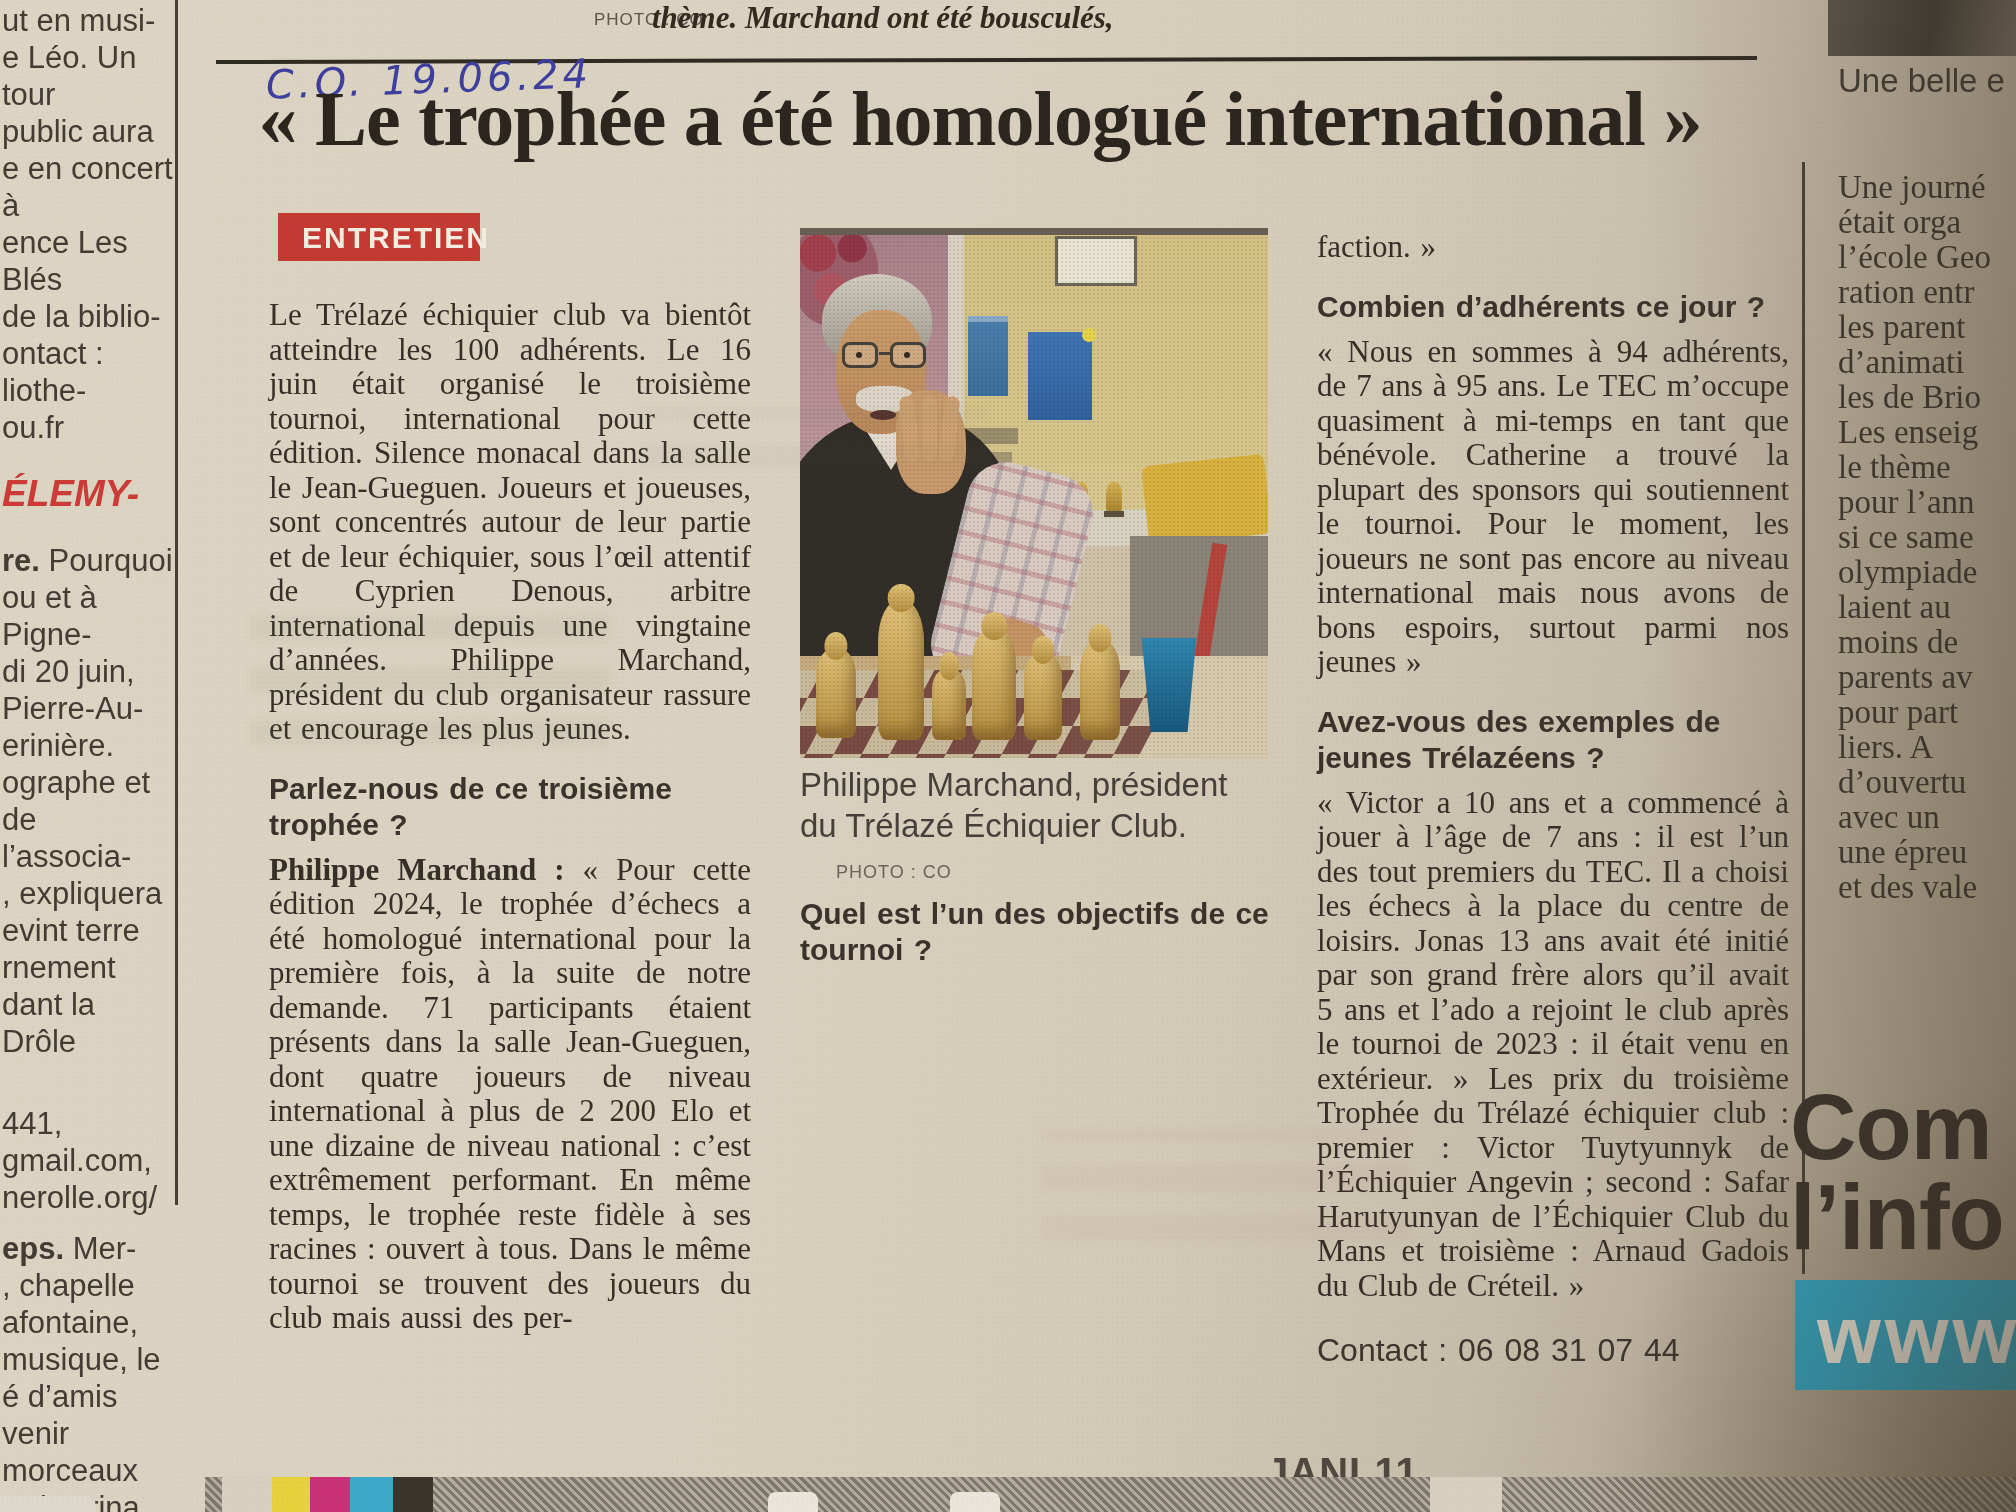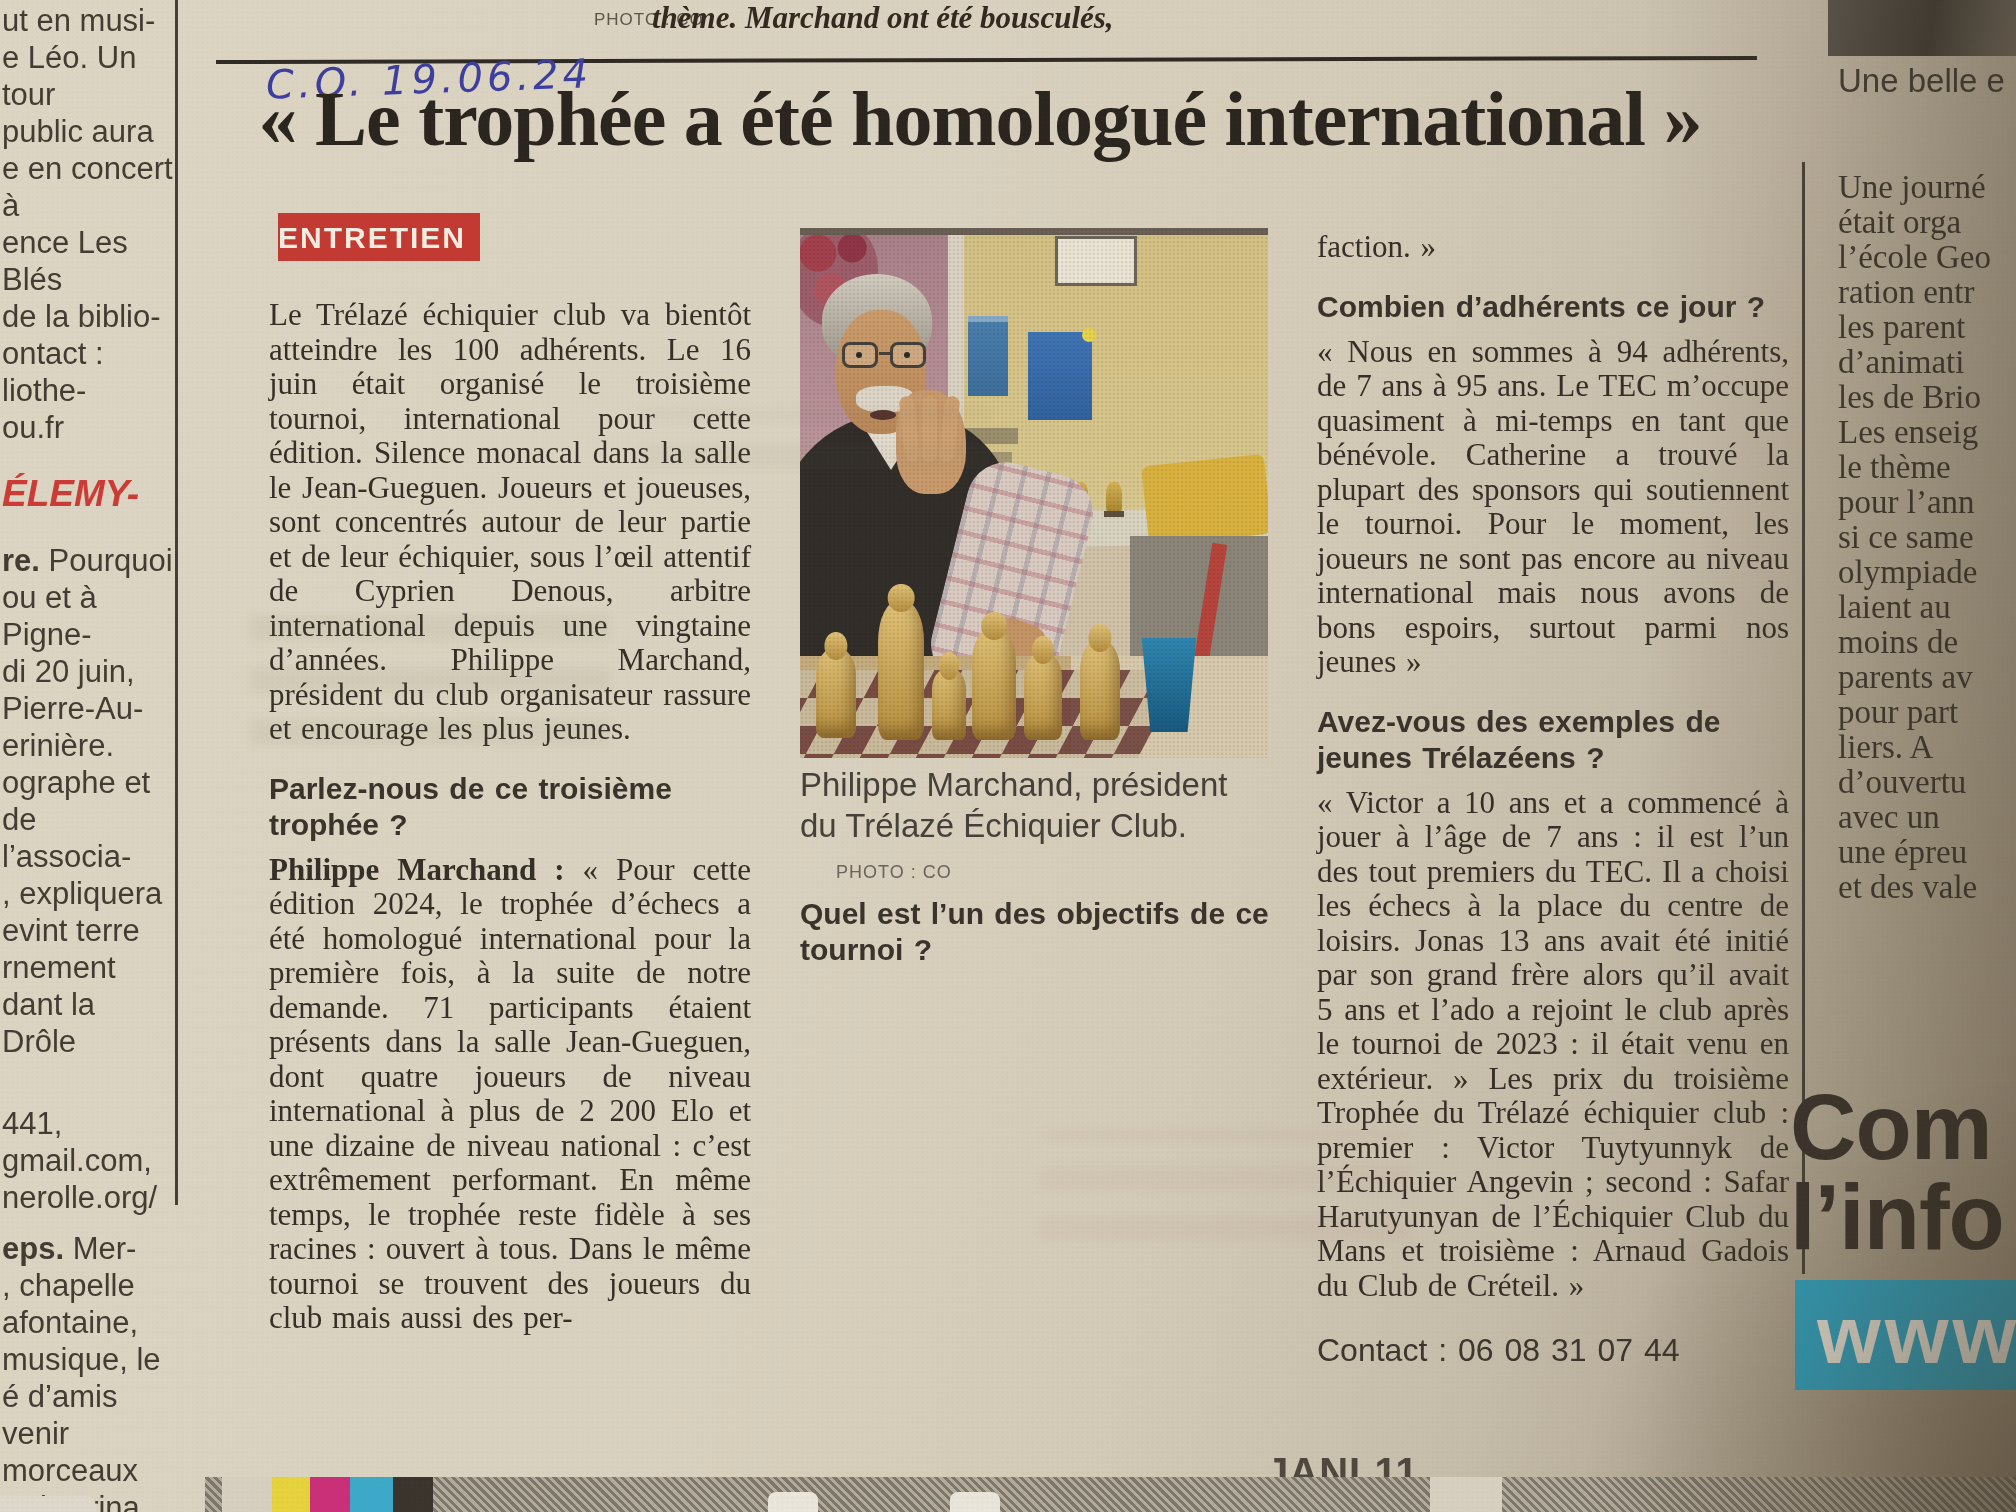--- a/index.html
+++ b/index.html
@@ -30,21 +30,21 @@
         font-size:17px;letter-spacing:1px;color:#5c554a;}
   .ts-italic{position:absolute;left:652px;top:0;font-style:italic;font-weight:700;font-size:31px;color:#33291f;}
 
   .headline-rule{position:absolute;left:216px;top:58px;width:1541px;height:4px;background:#2f2a23;transform:rotate(-.15deg);}
   .handwriting{position:absolute;left:266px;top:56px;font-family:"DejaVu Sans",sans-serif;font-style:italic;
         font-size:40px;letter-spacing:4px;color:#3d3f9e;transform:rotate(-2deg);font-weight:500;}
   .headline{position:absolute;left:200px;top:74px;width:1560px;margin:0;text-align:center;
         font-size:78px;font-weight:700;letter-spacing:-1px;color:#2b251f;font-family:"Liberation Serif",serif;}
   .kicker{position:absolute;left:278px;top:213px;width:202px;height:48px;background:#c23a31;
         font-family:"Liberation Sans",sans-serif;font-weight:700;font-size:30px;letter-spacing:2px;
-        color:#f3ede1;line-height:49px;box-sizing:border-box;}
+        color:#f3ede1;line-height:49px;padding-left:24px;box-sizing:border-box;}
 
   
   .col{position:absolute;text-align:justify;font-size:31px;line-height:34.5px;word-spacing:2px;color:#362f27;}
   .col p{margin:0 0 0 0;}
   .col .body{margin-bottom:6px;}
   .col h2{font-family:"Liberation Sans",sans-serif;font-size:30px;line-height:36px;font-weight:700;
         color:#3a332b;margin:24px 0 10px 0;text-align:left;letter-spacing:0;}
   .col1{left:269px;top:298px;width:482px;}
   .col2{left:800px;top:872px;width:473px;}
   .col3{left:1317px;top:230px;width:472px;}

